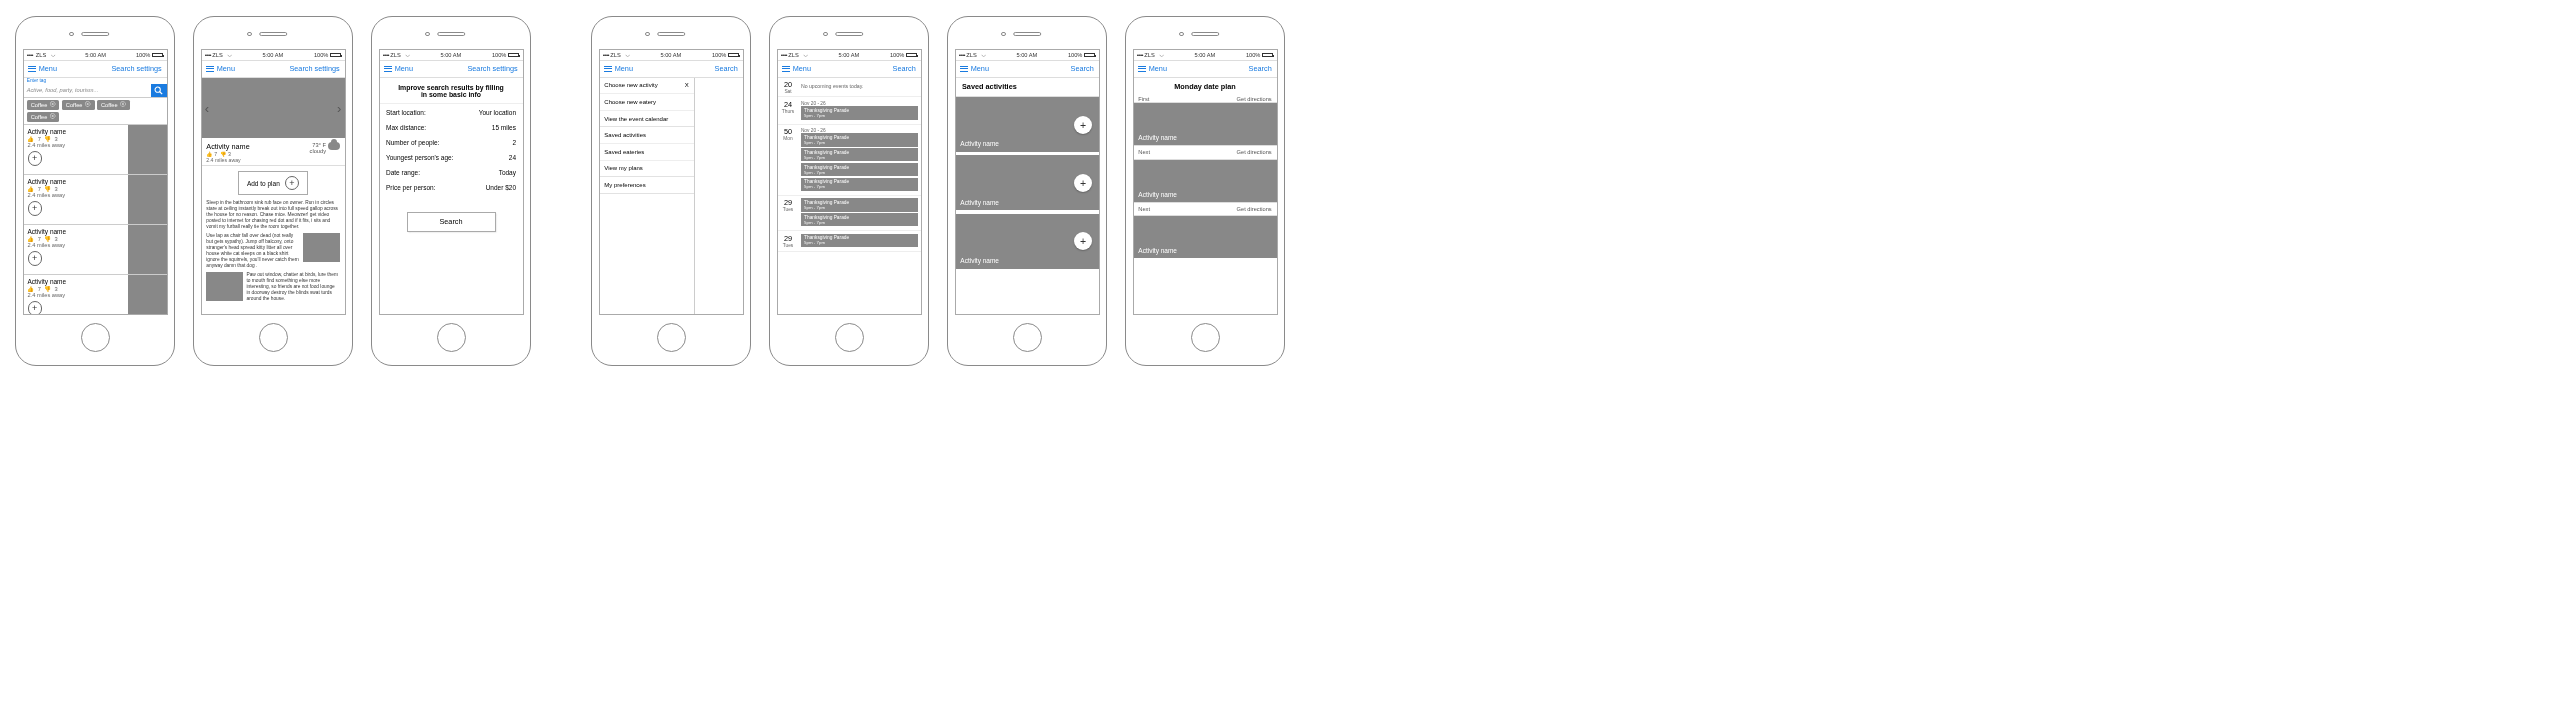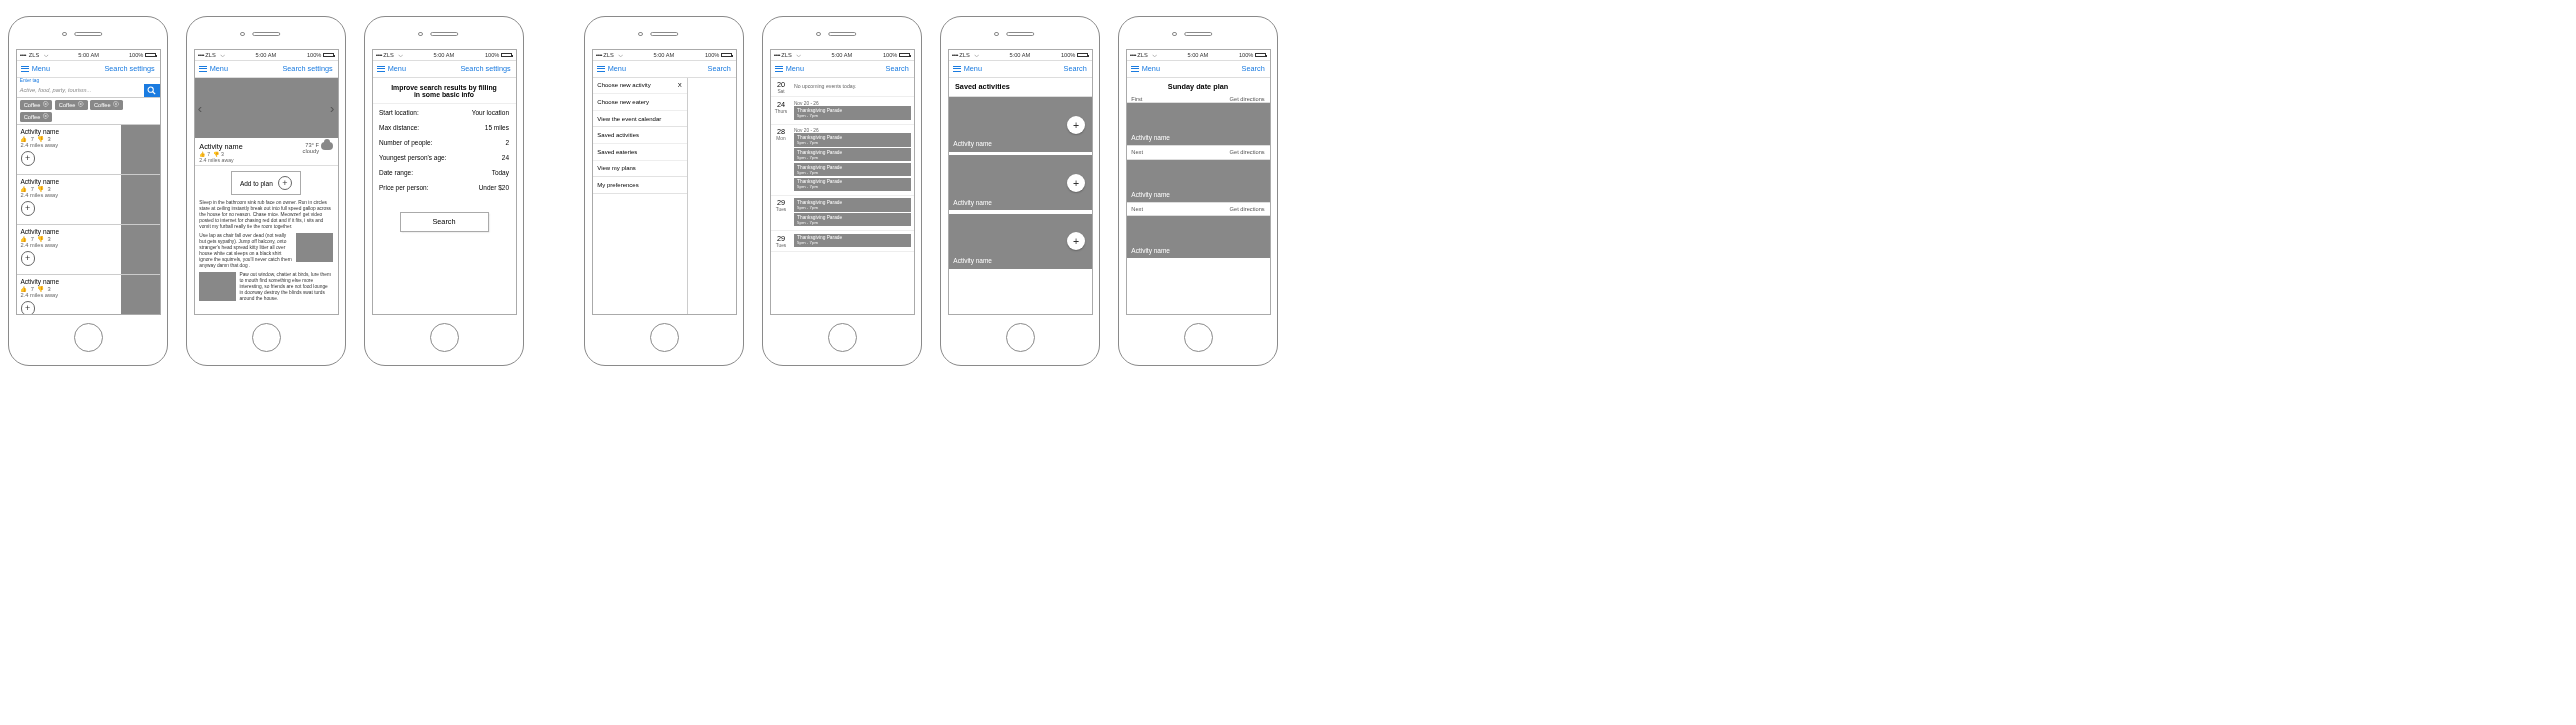--- a/index.html
+++ b/index.html
@@ -1,17 +1,17 @@
 <!DOCTYPE html>
 <html style="font-size:13px"><head>
 <meta charset="utf-8">
 <style>
   * { box-sizing: border-box; margin: 0; padding: 0; font-family: "Helvetica Neue", Arial, sans-serif; }
   body { background: #fff; padding: 16px 8px; }
-  .row { display: flex; gap: 18px; align-items: flex-start; flex-wrap: nowrap; }
+  .row { display: flex; gap: 18px; align-items: flex-start; flex-wrap: nowrap; margin-left: 7px; }
   .spacer { width: 24px; flex-shrink: 0; }
 
   
   .phone {
     width: 160px;
     border: 1.2px solid #8a8a8a;
     border-radius: 21px;
     padding: 32px 6.5px 8px 6.5px;
     background: #fff;
     flex-shrink: 0;
@@ -511,21 +511,21 @@
               <div class="n">24</div>
               <div class="d">Thurs</div>
             </div>
             <div class="cal-ev">
               <div class="cal-range">Nov 20 - 26</div>
               <div class="ev-bar"><span>Thanksgiving Parade</span><span class="t">5pm - 7pm</span></div>
             </div>
           </div>
           <div class="cal-day">
             <div class="cal-date">
-              <div class="n">28</div>
+              <div class="n">50</div>
               <div class="d">Mon</div>
             </div>
             <div class="cal-ev">
               <div class="cal-range">Nov 20 - 26</div>
               <div class="ev-bar"><span>Thanksgiving Parade</span><span class="t">5pm - 7pm</span></div>
               <div class="ev-bar"><span>Thanksgiving Parade</span><span class="t">5pm - 7pm</span></div>
               <div class="ev-bar"><span>Thanksgiving Parade</span><span class="t">5pm - 7pm</span></div>
               <div class="ev-bar"><span>Thanksgiving Parade</span><span class="t">5pm - 7pm</span></div>
             </div>
           </div>
@@ -619,21 +619,21 @@
         <div class="menu-btn">
             <span class="hamb">
               <span></span>
               <span></span>
               <span></span>
             </span>
             <span>Menu</span>
           </div>
         <div>Search</div>
       </div>
-      <div class="plan-title">Sunday date plan</div>
+      <div class="plan-title">Monday date plan</div>
       <div class="plan-head">
         <span>First</span>
         <span>Get directions</span>
       </div>
       <div class="plan" id="plan7">
           <div class="plan-card">
             <div class="nm">Activity name</div>
           </div>
           <div class="plan-sep">
             <span>Next</span>

